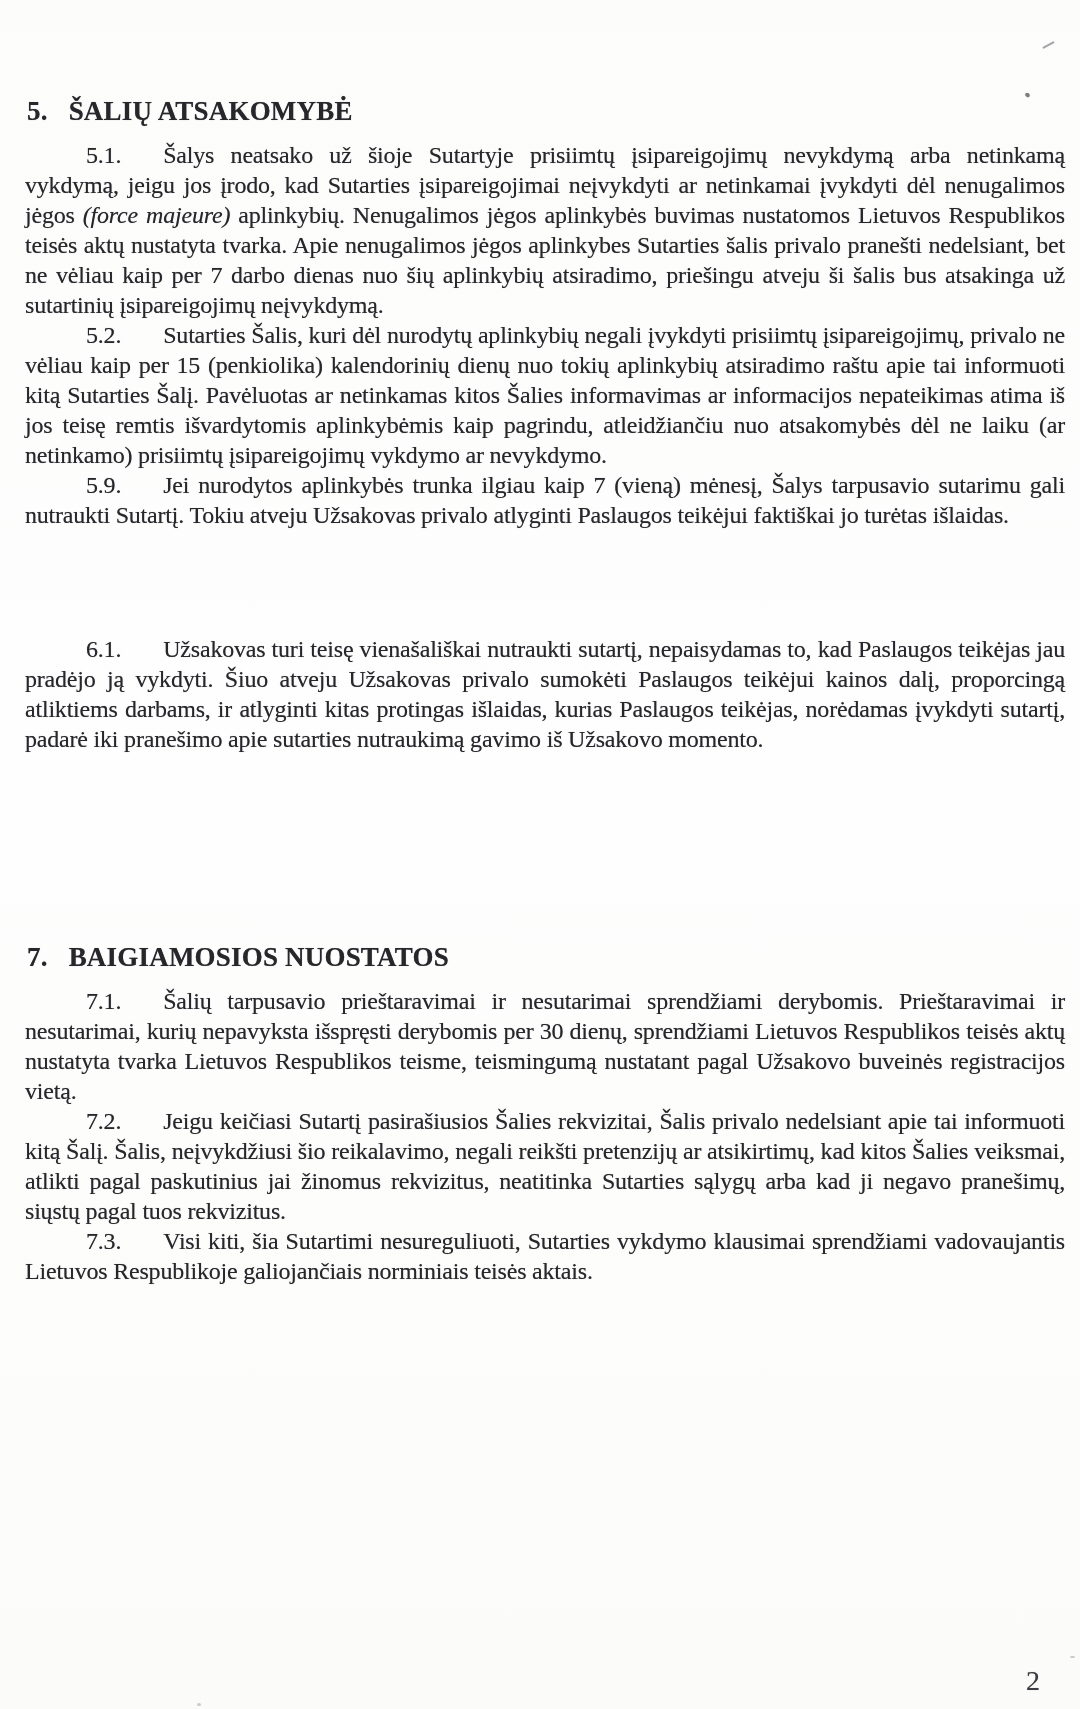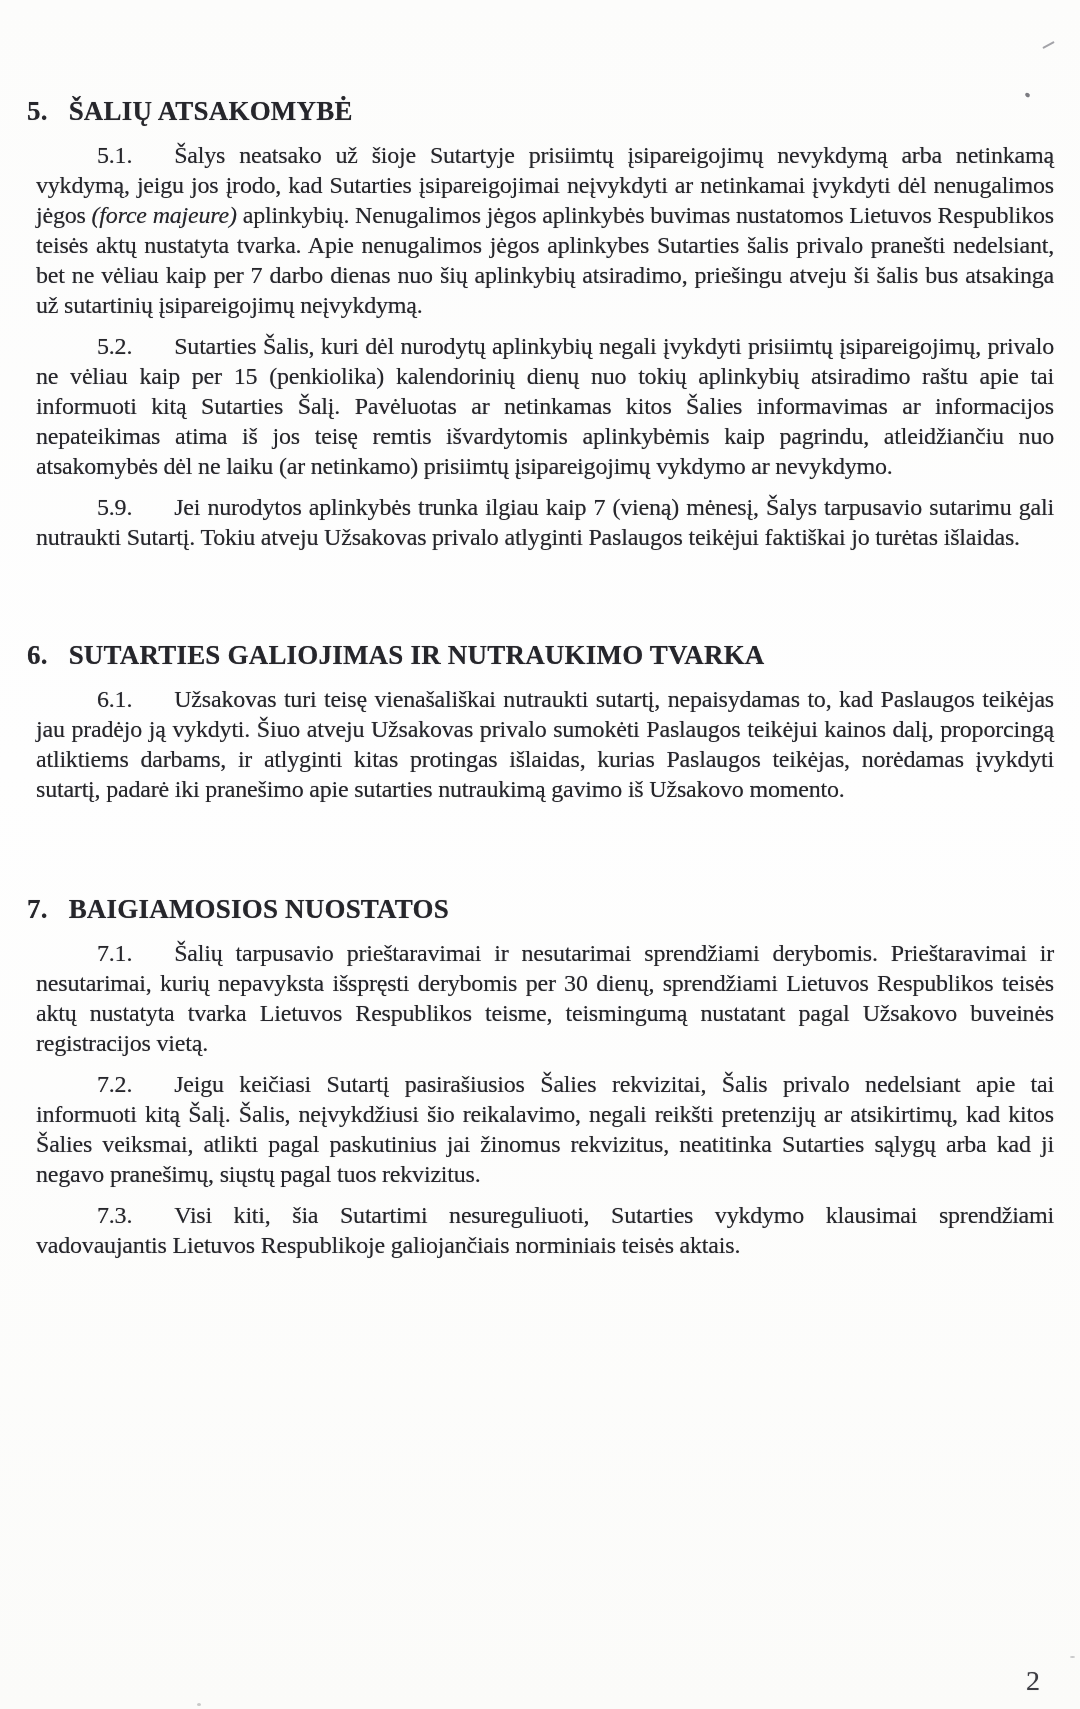--- a/index.html
+++ b/index.html
@@ -20,38 +20,38 @@
     overflow: hidden;
     color: #26262b;
   }
   .doc-section {
     position: absolute;
     left: 25px;
     width: 1040px;
   }
   .sec5 { top: 90px; }
   .sec6 { top: 634px; }
-  .sec7 { top: 888px; }
+  .sec7 { top: 936px; }
 
   .sec-heading {
     margin: 4px 0 12px 0;
     font-size: 27px;
     line-height: 34px;
     font-weight: bold;
     letter-spacing: 0.2px;
     text-shadow: 0 0 0.7px rgba(30,30,38,0.55);
     white-space: nowrap;
   }
   .sec-num {
     display: inline-block;
     margin-left: 2px;
     margin-right: 21px;
   }
   .para {
-    margin: 11px;
+    margin: 0;
     font-size: 24px;
     line-height: 30px;
     text-align: justify;
     text-indent: 61px;
     letter-spacing: -0.2px;
     text-shadow: 0 0 0.7px rgba(35,35,42,0.5);
   }
   .pnum { white-space: nowrap; }
   .pgap {
     display: inline-block;
@@ -110,21 +110,20 @@
     <h2 class="sec-heading"><span class="sec-num">5.</span><span class="sec-title">ŠALIŲ ATSAKOMYBĖ</span></h2>
 
     <p class="para"><span class="pnum">5.1.</span><span class="pgap"></span><span>Šalys neatsako už šioje Sutartyje prisiimtų įsipareigojimų nevykdymą arba netinkamą vykdymą, jeigu jos įrodo, kad Sutarties įsipareigojimai neįvykdyti ar netinkamai įvykdyti dėl nenugalimos jėgos</span> <em class="it">(force majeure)</em> <span>aplinkybių. Nenugalimos jėgos aplinkybės buvimas nustatomos Lietuvos Respublikos teisės aktų nustatyta tvarka. Apie nenugalimos jėgos aplinkybes Sutarties šalis privalo pranešti nedelsiant, bet ne vėliau kaip per 7 darbo dienas nuo šių aplinkybių atsiradimo, priešingu atveju ši šalis bus atsakinga už sutartinių įsipareigojimų neįvykdymą.</span></p>
 
     <p class="para"><span class="pnum">5.2.</span><span class="pgap"></span><span>Sutarties Šalis, kuri dėl nurodytų aplinkybių negali įvykdyti prisiimtų įsipareigojimų, privalo ne vėliau kaip per 15 (penkiolika) kalendorinių dienų nuo tokių aplinkybių atsiradimo raštu apie tai informuoti kitą Sutarties Šalį. Pavėluotas ar netinkamas kitos Šalies informavimas ar informacijos nepateikimas atima iš jos teisę remtis išvardytomis aplinkybėmis kaip pagrindu, atleidžiančiu nuo atsakomybės dėl ne laiku (ar netinkamo) prisiimtų įsipareigojimų vykdymo ar nevykdymo.</span></p>
 
     <p class="para"><span class="pnum">5.9.</span><span class="pgap"></span><span>Jei nurodytos aplinkybės trunka ilgiau kaip 7 (vieną) mėnesį, Šalys tarpusavio sutarimu gali nutraukti Sutartį. Tokiu atveju Užsakovas privalo atlyginti Paslaugos teikėjui faktiškai jo turėtas išlaidas.</span></p>
   </section>
 
   <section class="doc-section sec6">
-    <h2 class="sec-heading"><span class="sec-num">6.</span><span class="sec-title">SUTARTIES GALIOJIMAS IR NUTRAUKIMO TVARKA</span></h2>
 
     <p class="para"><span class="pnum">6.1.</span><span class="pgap"></span><span>Užsakovas turi teisę vienašališkai nutraukti sutartį, nepaisydamas to, kad Paslaugos teikėjas jau pradėjo ją vykdyti. Šiuo atveju Užsakovas privalo sumokėti Paslaugos teikėjui kainos dalį, proporcingą atliktiems darbams, ir atlyginti kitas protingas išlaidas, kurias Paslaugos teikėjas, norėdamas įvykdyti sutartį, padarė iki pranešimo apie sutarties nutraukimą gavimo iš Užsakovo momento.</span></p>
 
   </section>
 
   <section class="doc-section sec7">
     <h2 class="sec-heading"><span class="sec-num">7.</span><span class="sec-title">BAIGIAMOSIOS NUOSTATOS</span></h2>
 
     <p class="para"><span class="pnum">7.1.</span><span class="pgap"></span><span>Šalių tarpusavio prieštaravimai ir nesutarimai sprendžiami derybomis. Prieštaravimai ir nesutarimai, kurių nepavyksta išspręsti derybomis per 30 dienų, sprendžiami Lietuvos Respublikos teisės aktų nustatyta tvarka Lietuvos Respublikos teisme, teismingumą nustatant pagal Užsakovo buveinės registracijos vietą.</span></p>
 

